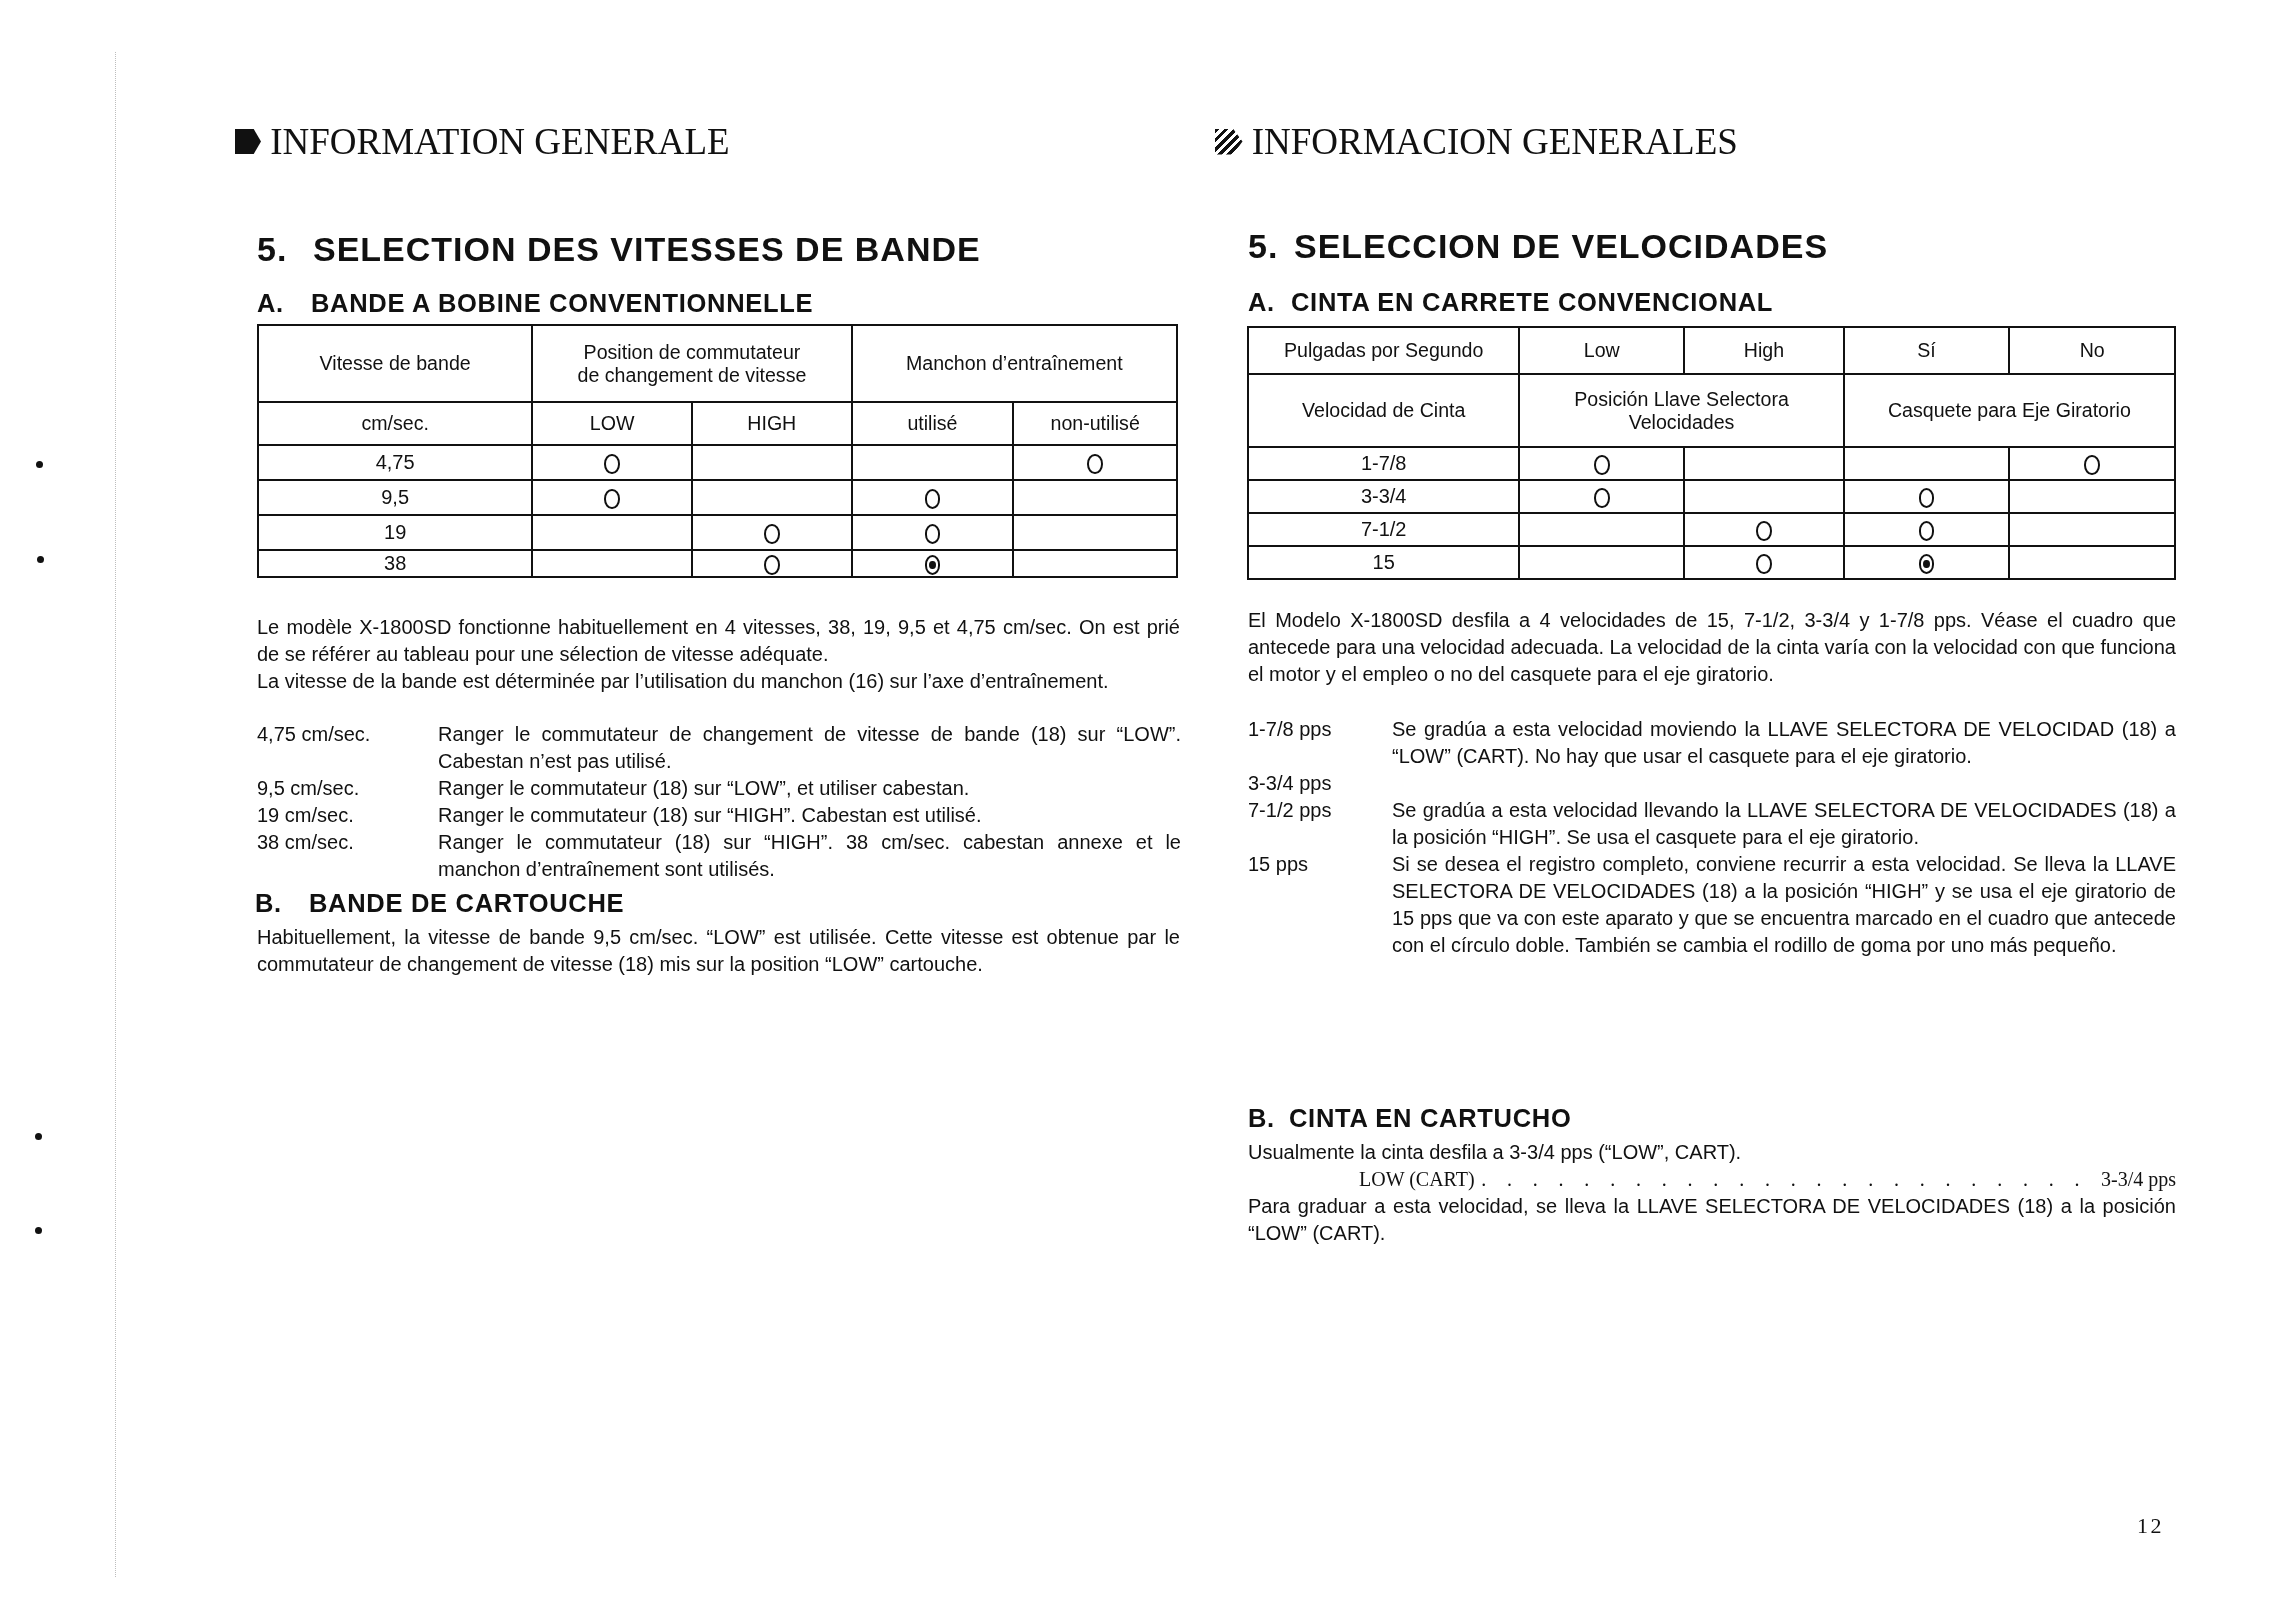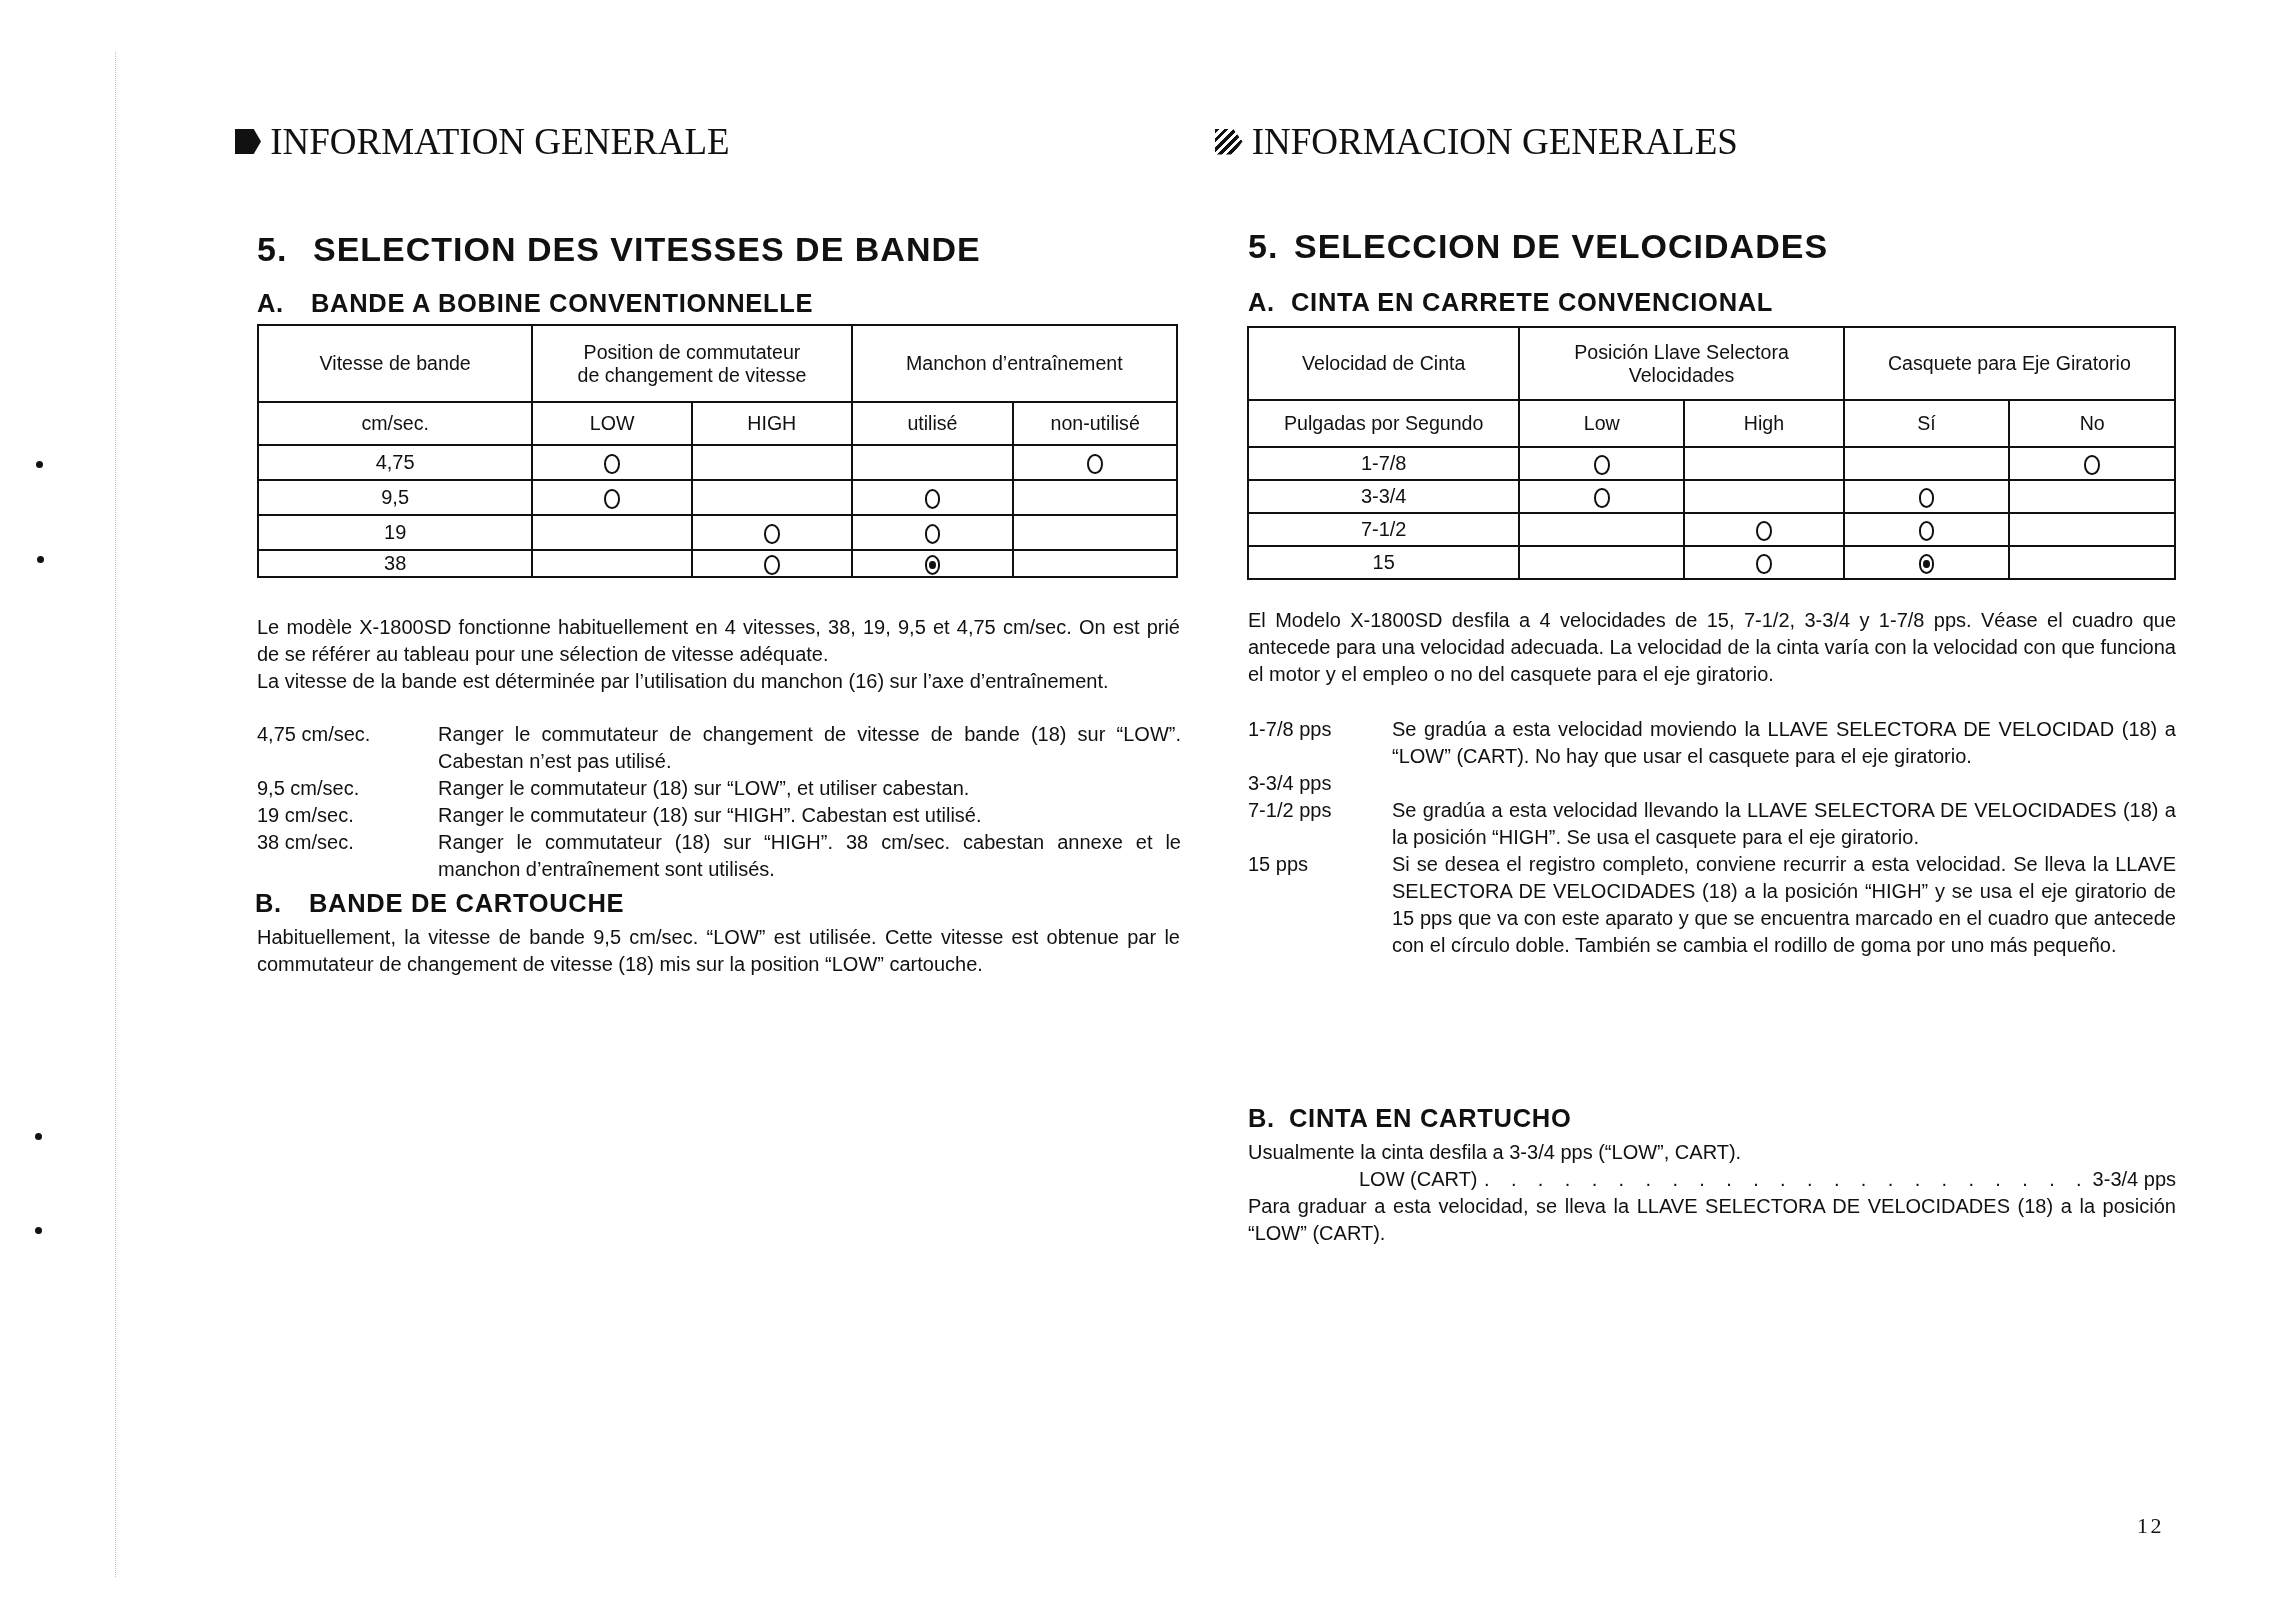--- a/index.html
+++ b/index.html
@@ -165,35 +165,35 @@
 
 <table class="speed" id="table-right" style="left:1247px; top:326px; width:929px;">
   <colgroup>
       <col style="width:272px">
       <col style="width:165px">
       <col style="width:160px">
       <col style="width:166px">
       <col style="width:166px">
     </colgroup>
   <tbody>
-      <tr style="height:73px;">
+      <tr style="height:47px;">
+    <td>Pulgadas por Segundo</td>
+    <td>Low</td>
+    <td>High</td>
+    <td>Sí</td>
+    <td>No</td>
+  </tr>
+  <tr style="height:73px;">
     <td><span>Velocidad de Cinta</span></td>
     <td colspan="2">
       <div>Posición  Llave Selectora</div>
       <div>Velocidades</div>
     </td>
     <td colspan="2"><span>Casquete para Eje Giratorio</span></td>
   </tr>
-  <tr style="height:47px;">
-    <td>Pulgadas por Segundo</td>
-    <td>Low</td>
-    <td>High</td>
-    <td>Sí</td>
-    <td>No</td>
-  </tr>
   </tbody>
     <tbody>
       <tr style="height: 33px;">
         <td class="rowlab">1-7/8</td>
         <td><span class="circ"></span></td>
         <td></td>
         <td></td>
         <td><span class="circ"></span></td>
       </tr>
       <tr style="height: 33px;">
@@ -241,21 +241,21 @@
       <span class="desc">Si se desea el registro completo, conviene recurrir a esta velocidad. Se lleva la LLAVE SELECTORA DE VELOCIDADES (18) a la posición “HIGH” y se usa el eje giratorio de 15 pps que va con este aparato y que se encuentra marcado en el cuadro que antecede con el círculo doble. También se cambia el rodillo de goma por uno más pequeño.</span>
     </div>
 </div>
 
 <div class="sub-title" style="left:1248px; top:1104px;">
   <span class="num" style="width:41px;">B.</span><span>CINTA EN CARTUCHO</span>
 </div>
 
 <div class="para" style="left:1248px; top:1139px; width:928px;">
   <p>Usualmente la cinta desfila a 3-3/4 pps (“LOW”, CART).</p>
-  <div class="leader" style="padding-left:111px;">
+  <div class="leader" style="padding-left:111px;font-family:Liberation Serif, serif;">
     <span>LOW (CART)</span>
     <span class="dots">. . . . . . . . . . . . . . . . . . . . . . . . . . . . . . . .</span>
     <span>3-3/4 pps</span>
   </div>
   <p>Para graduar a esta velocidad, se lleva la LLAVE SELECTORA DE VELOCIDADES (18) a la posición “LOW” (CART).</p>
 </div>
 
 <div class="page-num" style="left:2137px; top:1513px;">12</div>
 
 

